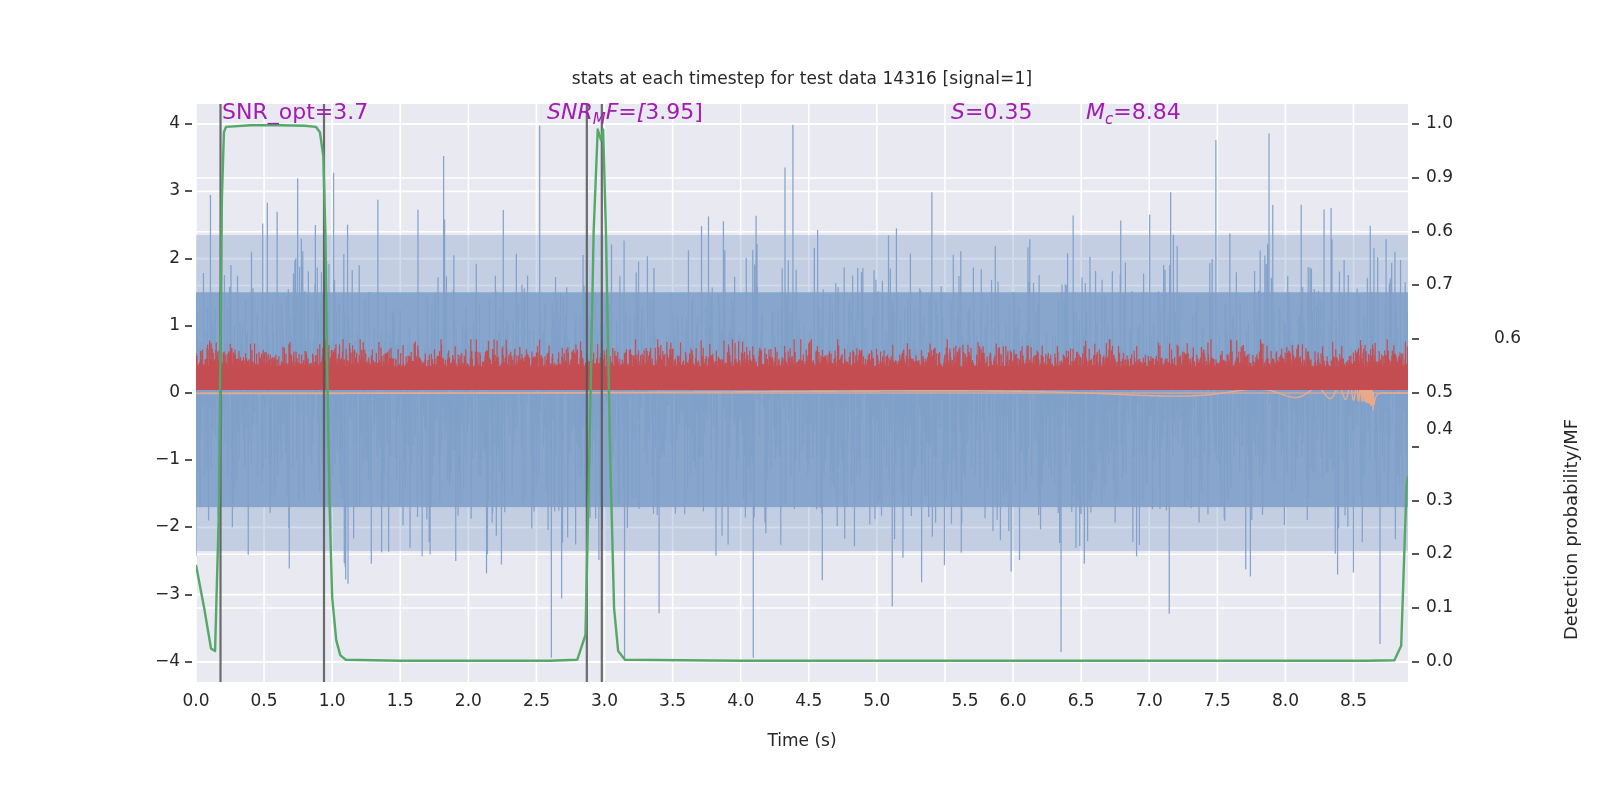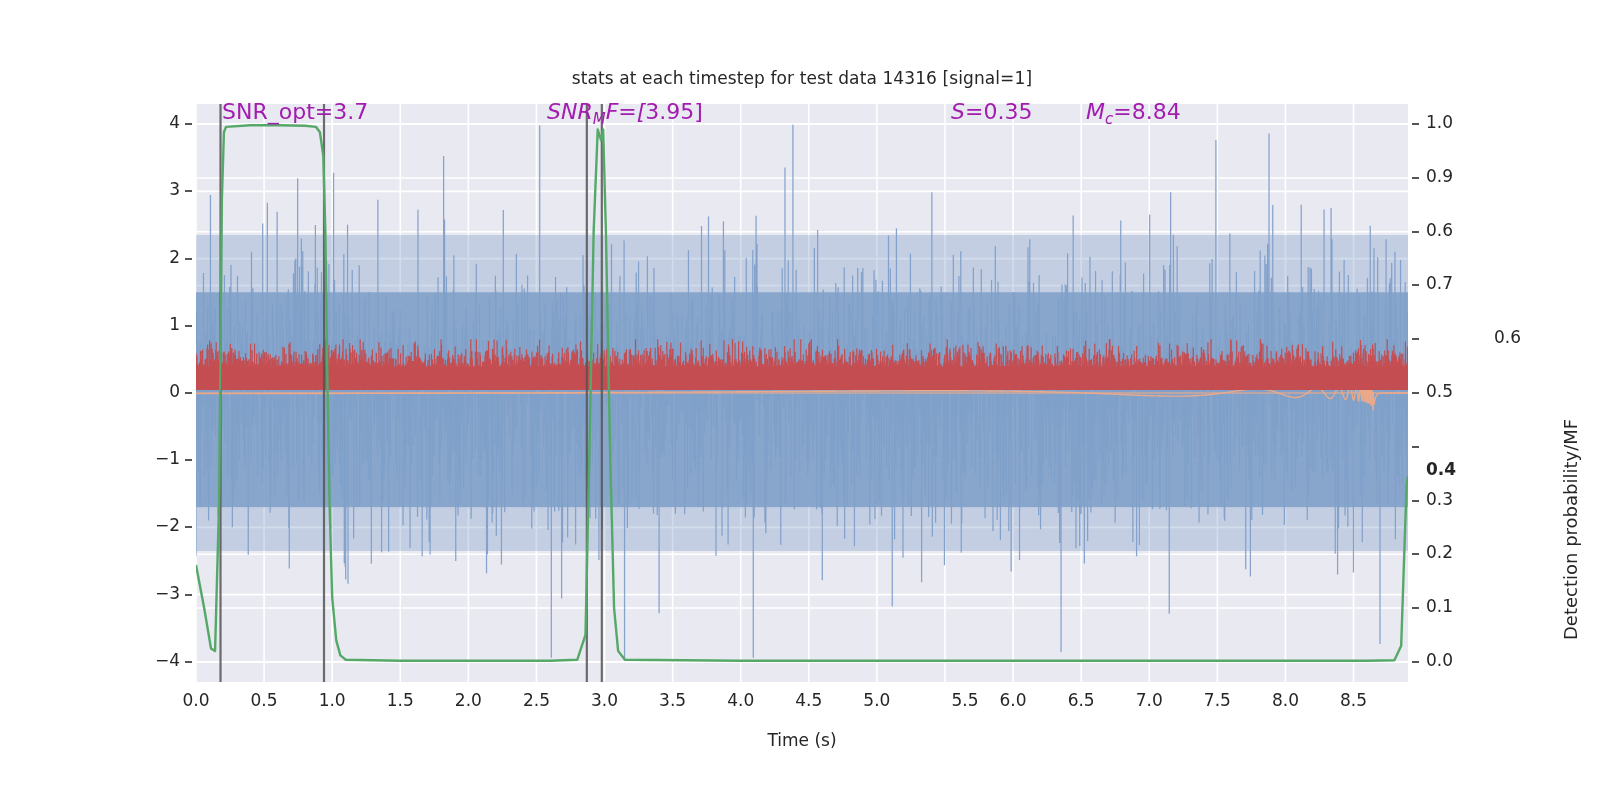--- a/index.html
+++ b/index.html
@@ -145,21 +145,21 @@
       <div class="ytickL" style="left: 134px; top: 112.163px;">4</div>
       <div class="tickmarkL" style="left: 185px; top: 123.163px;"></div>
       <div class="ytickR" style="left: 1426px; top: 649.837px;">0.0</div>
       <div class="tickmarkR" style="left: 1412px; top: 660.837px;"></div>
       <div class="ytickR" style="left: 1426px; top: 596.07px;">0.1</div>
       <div class="tickmarkR" style="left: 1412px; top: 607.07px;"></div>
       <div class="ytickR" style="left: 1426px; top: 542.302px;">0.2</div>
       <div class="tickmarkR" style="left: 1412px; top: 553.302px;"></div>
       <div class="ytickR" style="left: 1426px; top: 488.535px;">0.3</div>
       <div class="tickmarkR" style="left: 1412px; top: 499.535px;"></div>
-      <div class="ytickR" style="left: 1426px; top: 459px; font-weight: bold;">0.4</div>
+      <div class="ytickR" style="left: 1426px; top: 418px;">0.4</div>
       <div class="tickmarkR" style="left: 1412px; top: 445.767px;"></div>
       <div class="ytickR" style="left: 1426px; top: 381px;">0.5</div>
       <div class="tickmarkR" style="left: 1412px; top: 392px;"></div>
       <div class="ytickR" style="left: 1494px; top: 327.233px;">0.6</div>
       <div class="tickmarkR" style="left: 1412px; top: 338.233px;"></div>
       <div class="ytickR" style="left: 1426px; top: 273.465px;">0.7</div>
       <div class="tickmarkR" style="left: 1412px; top: 284.465px;"></div>
       <div class="ytickR" style="left: 1426px; top: 219.698px;">0.6</div>
       <div class="tickmarkR" style="left: 1412px; top: 230.698px;"></div>
       <div class="ytickR" style="left: 1426px; top: 165.93px;">0.9</div>

